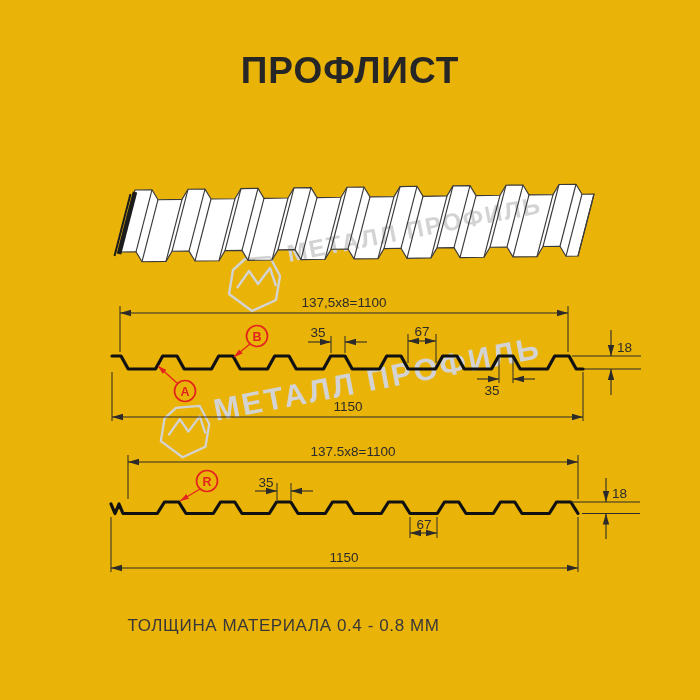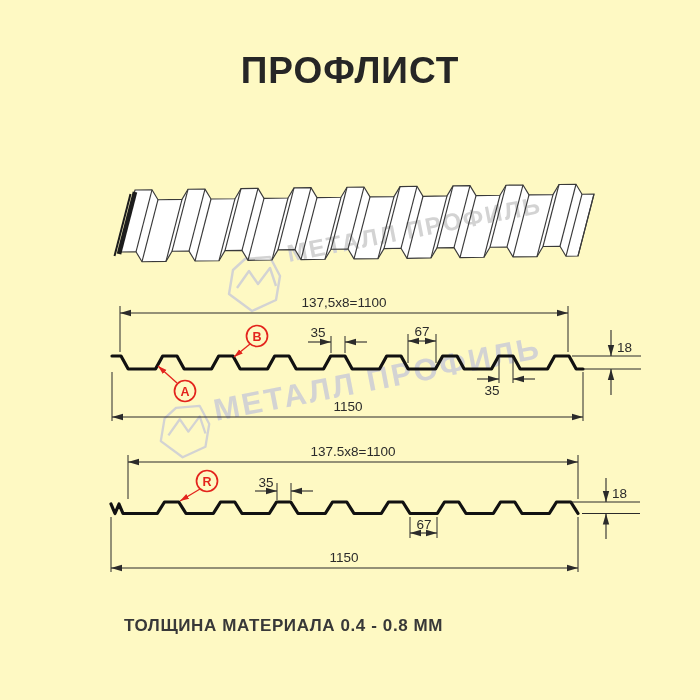--- a/index.html
+++ b/index.html
@@ -1,23 +1,23 @@
 <!DOCTYPE html>
 <html><head>
 <meta charset="utf-8">
 <style>
   html,body{margin:0;padding:0;background:#fff;}
-  .page{position:relative;width:700px;height:700px;background:#fef9c3;overflow:hidden;
+  .page{position:relative;width:700px;height:700px;background:#eab308;overflow:hidden;
         font-family:"Liberation Sans",sans-serif;}
   .title{position:absolute;top:50px;left:0;width:700px;text-align:center;
          font-size:37px;font-weight:800;letter-spacing:1px;color:#262626;}
   .subtitle{position:absolute;top:98px;left:0;width:700px;text-align:center;
          font-size:16px;font-weight:600;letter-spacing:1px;color:#2c2c2c;}
   .footer{position:absolute;top:616px;left:0;width:567px;text-align:center;
-         font-size:17px;font-weight:700;letter-spacing:.6px;color:#383838;}
+         font-size:17px;font-weight:400;letter-spacing:.6px;color:#383838;}
   svg{position:absolute;top:0;left:0;}
   .prof{fill:none;stroke:#111;stroke-width:3.2;stroke-linejoin:round;stroke-linecap:round;}
   .ext{stroke:#2b2b2b;stroke-width:1;}
   .dim{stroke:#2b2b2b;stroke-width:1.1;}
   .dt{font-family:"Liberation Sans",sans-serif;font-size:13.5px;fill:#2b2b2b;}
   .mc{fill:none;stroke:#e3241d;stroke-width:1.7;}
   .mt{font-family:"Liberation Sans",sans-serif;font-size:12.5px;font-weight:bold;
       fill:#e3241d;text-anchor:middle;}
   .lead{stroke:#e3241d;stroke-width:1.3;}
   .wm{font-family:"Liberation Sans",sans-serif;font-size:24px;font-weight:bold;

